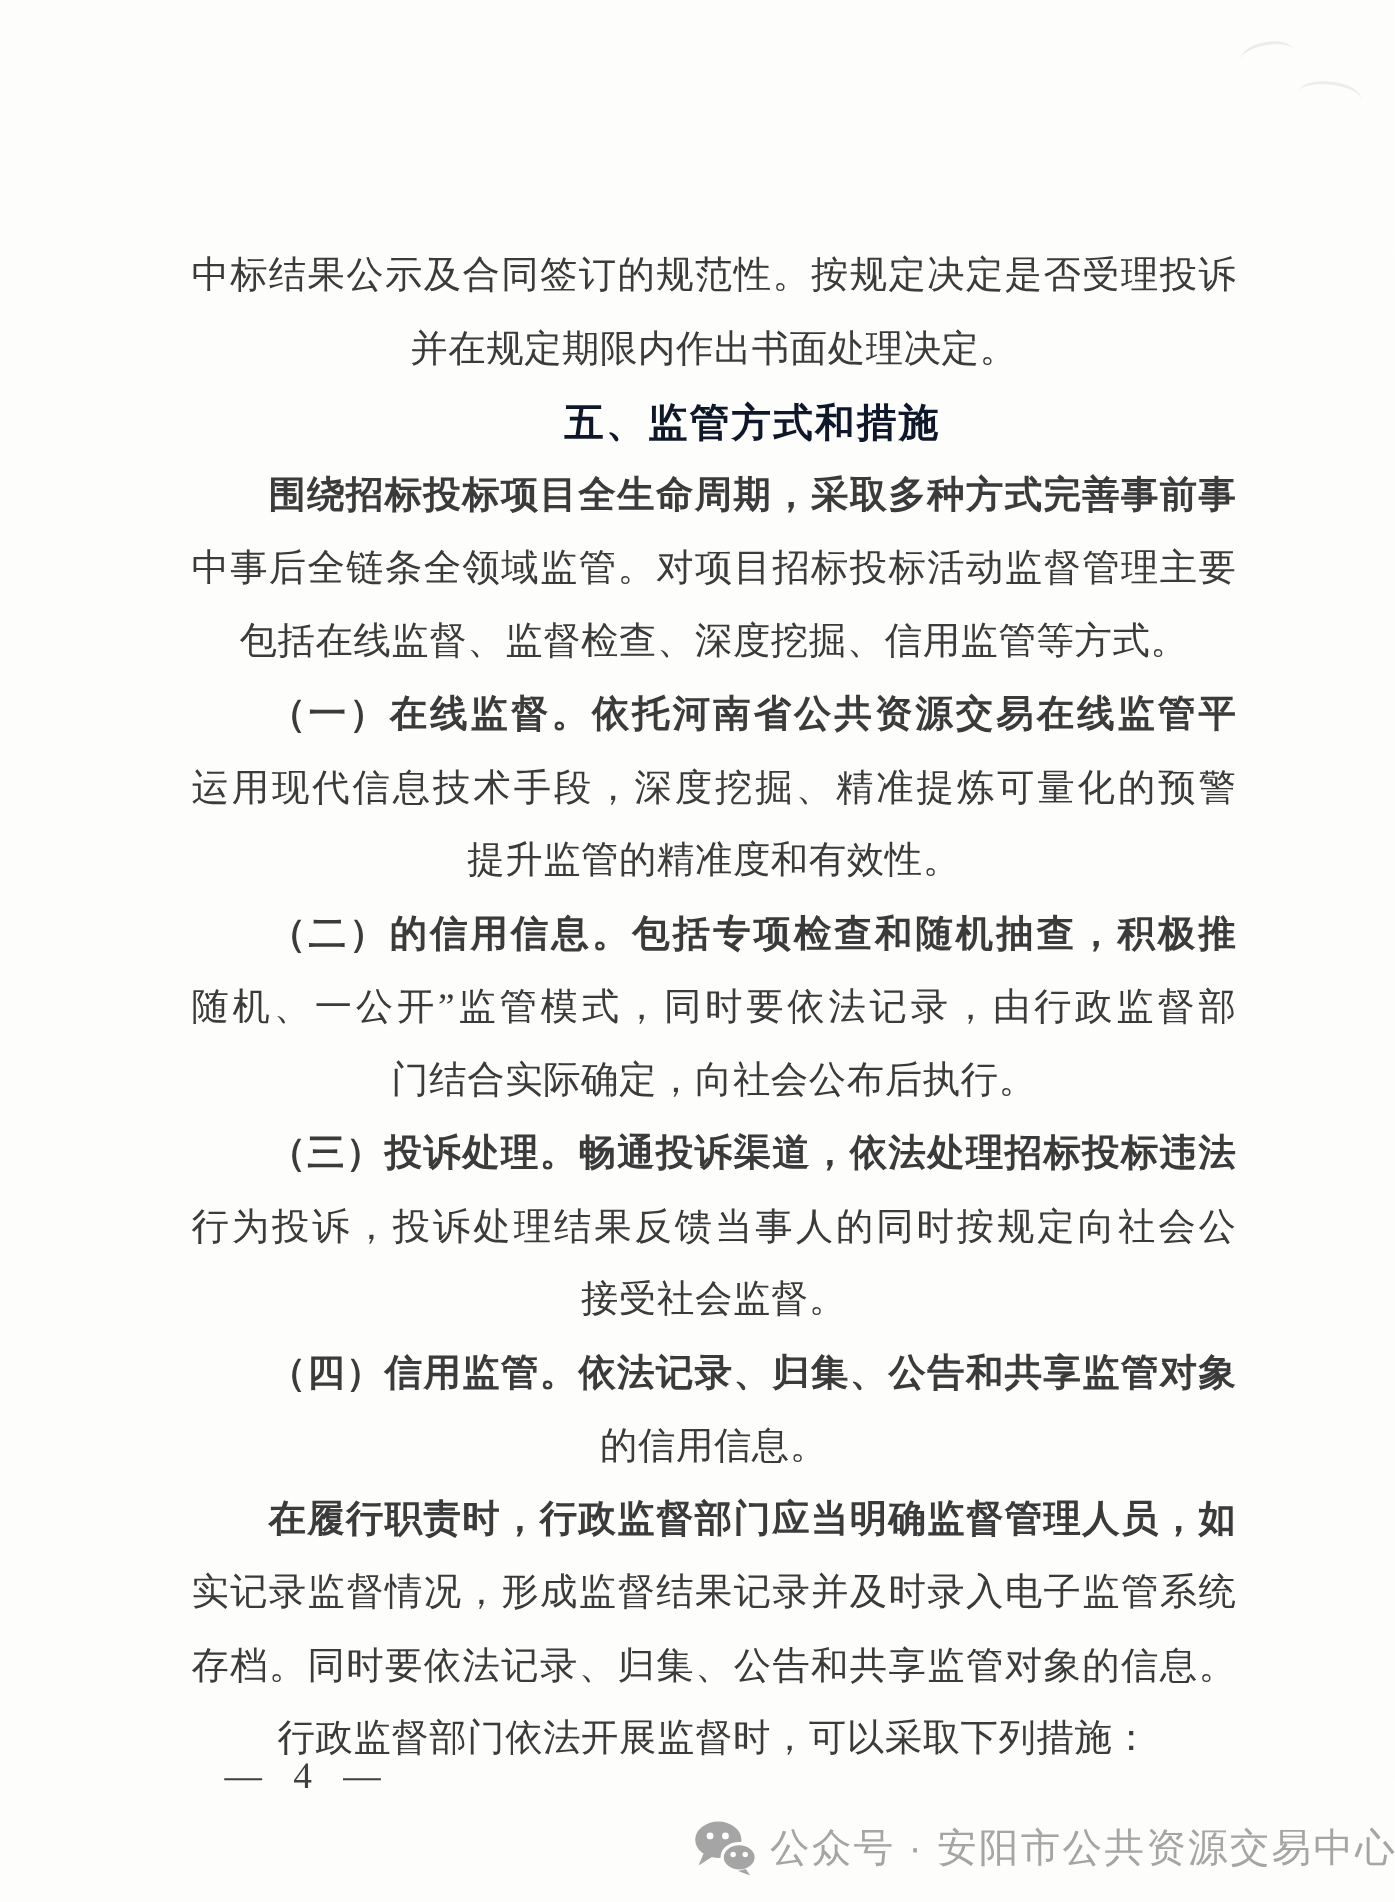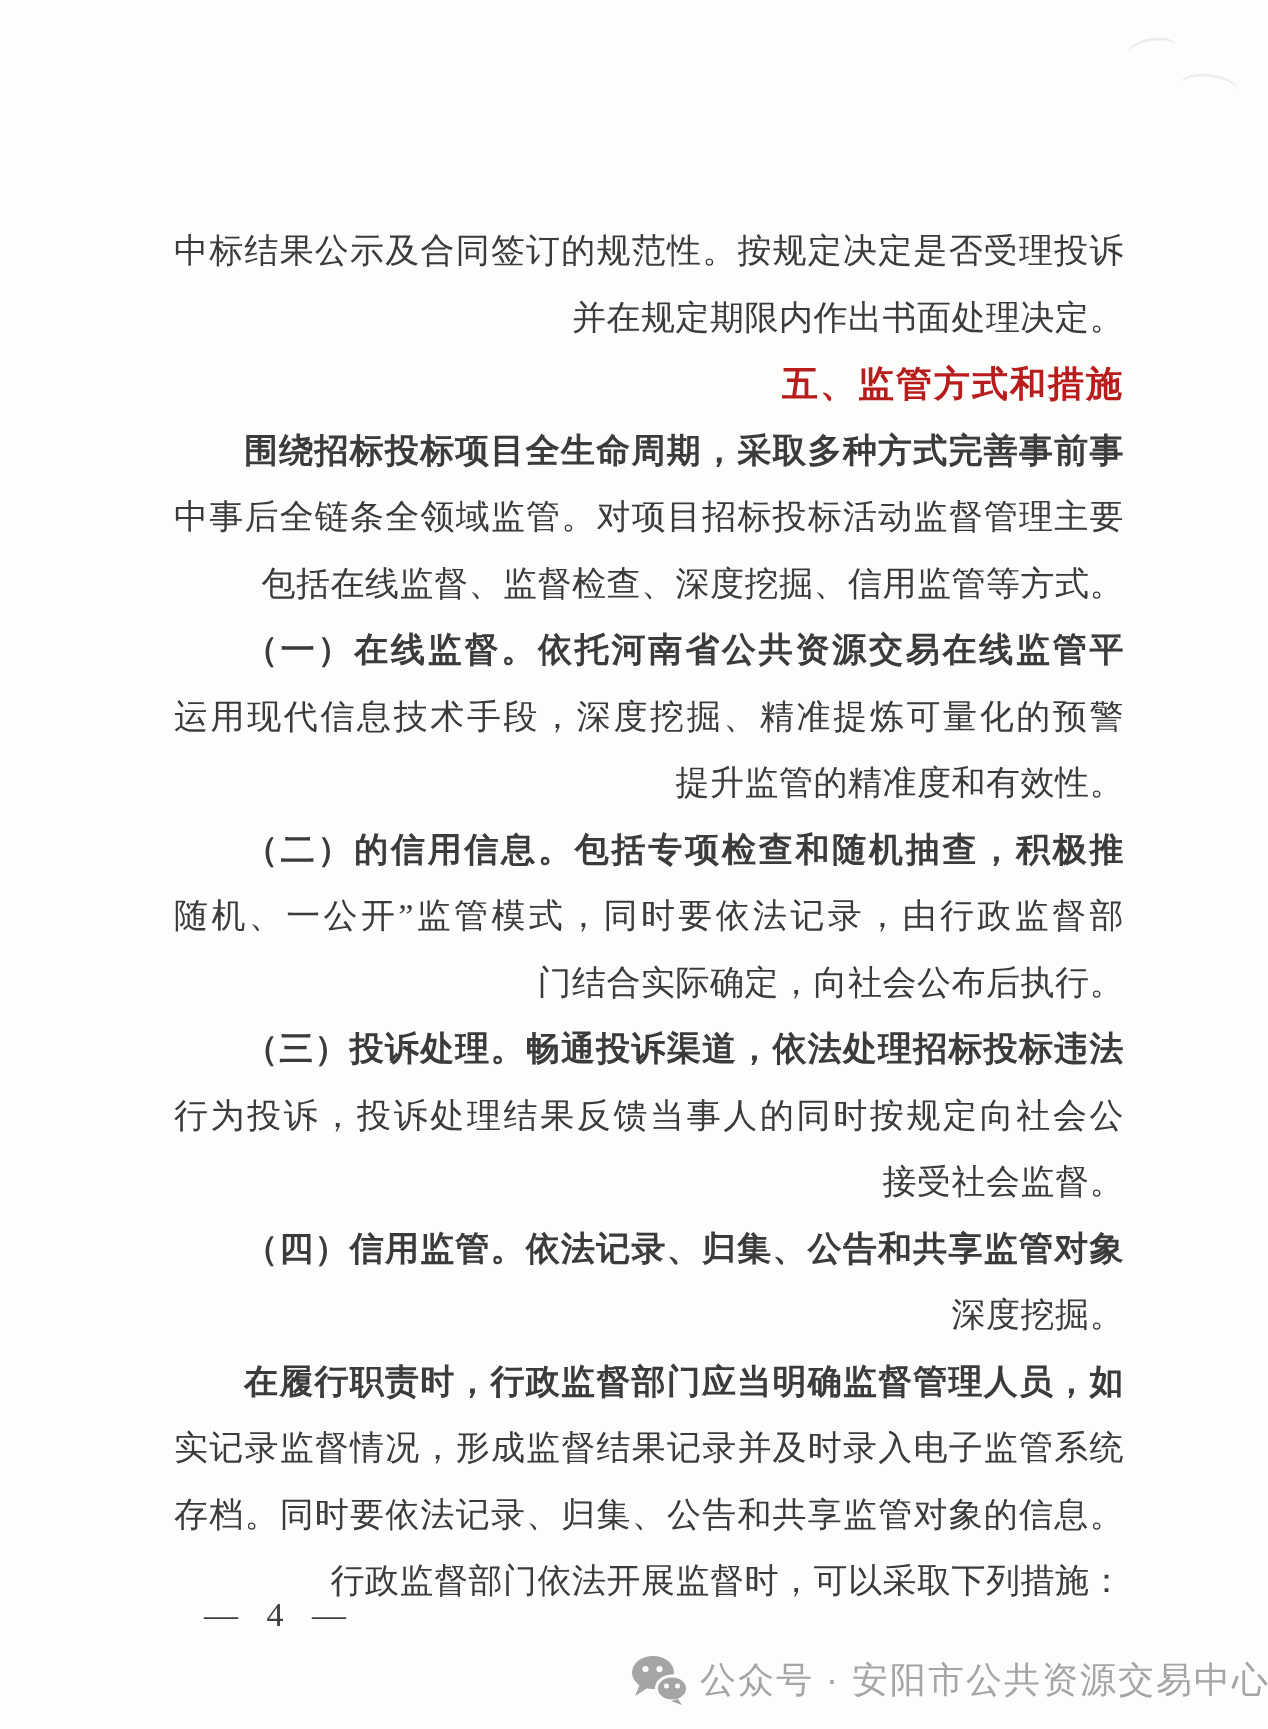--- a/index.html
+++ b/index.html
@@ -36,36 +36,36 @@
     top: 218px;
     width: 950px;
     font-size: 34px;
     line-height: 66.5px;
     color: #3b3b3b;
     letter-spacing: 0.5px;
   }
   .line {
     height: 66.5px;
     overflow: hidden;
-    text-align: right;
+    text-align: center;
   }
   .line.fill {
     text-align: justify;
     text-align-last: justify;
     text-justify: inter-character;
   }
   .line.indent {
     text-indent: 70px;
     font-weight: bold;
   }
   .line.heading {
     font-family: "Liberation Sans", "DejaVu Sans", sans-serif;
     font-weight: 700;
     font-size: 36px;
-    color: #b91c1c;
+    color: #0f172a;
     letter-spacing: 2px;
   }
   .page-number {
     position: absolute;
     left: 204px;
     top: 1596px;
     font-size: 34px;
     color: #404040;
     letter-spacing: 7px;
     word-spacing: 6px;
@@ -105,21 +105,21 @@
       <div class="line fill indent">（一）在线监督。依托河南省公共资源交易在线监管平台，</div>
       <div class="line fill">运用现代信息技术手段，深度挖掘、精准提炼可量化的预警点，</div>
       <div class="line">提升监管的精准度和有效性。</div>
       <div class="line fill indent">（二）的信用信息。包括专项检查和随机抽查，积极推行“双</div>
       <div class="line fill">随机、一公开”监管模式，同时要依法记录，由行政监督部</div>
       <div class="line">门结合实际确定，向社会公布后执行。</div>
       <div class="line fill indent">（三）投诉处理。畅通投诉渠道，依法处理招标投标违法</div>
       <div class="line fill">行为投诉，投诉处理结果反馈当事人的同时按规定向社会公开，</div>
       <div class="line">接受社会监督。</div>
       <div class="line fill indent">（四）信用监管。依法记录、归集、公告和共享监管对象</div>
-      <div class="line">深度挖掘。</div>
+      <div class="line">的信用信息。</div>
       <div class="line fill indent">在履行职责时，行政监督部门应当明确监督管理人员，如</div>
       <div class="line fill">实记录监督情况，形成监督结果记录并及时录入电子监管系统</div>
       <div class="line fill">存档。同时要依法记录、归集、公告和共享监管对象的信息。</div>
       <div class="line">行政监督部门依法开展监督时，可以采取下列措施：</div>
     </div>
 
   <div class="page-number">— 4 —</div>
 
   <div class="watermark">
     <svg class="wechat-svg" width="58" height="50" viewBox="0 0 58 50" xmlns="http://www.w3.org/2000/svg">

